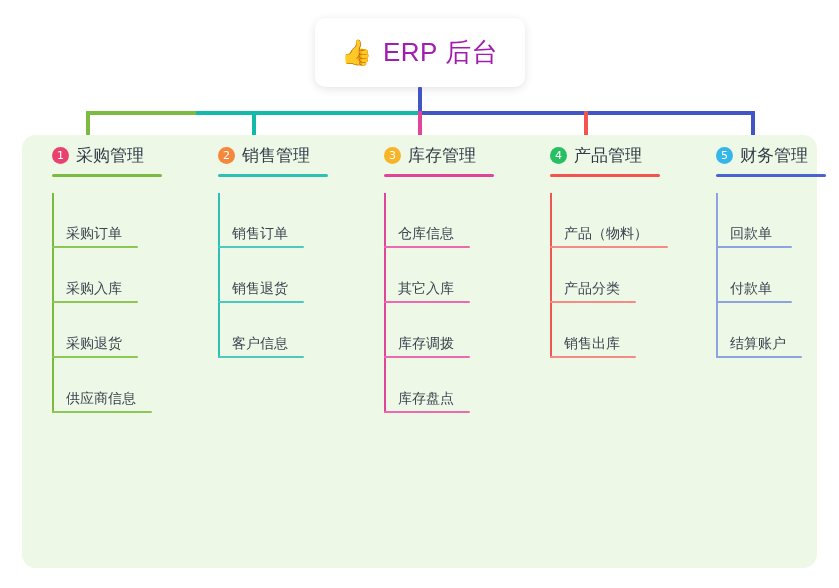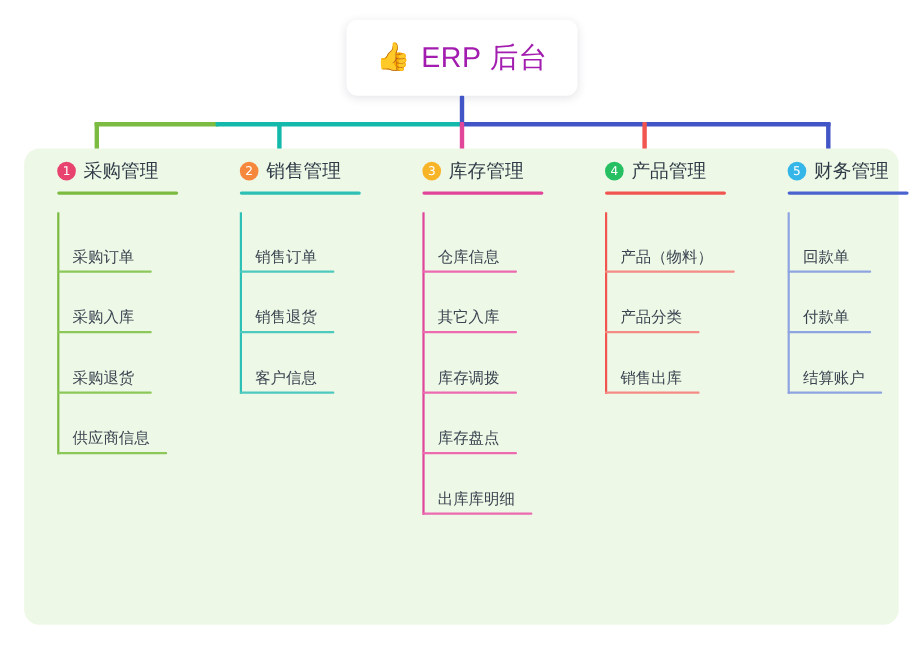--- a/index.html
+++ b/index.html
@@ -219,24 +219,20 @@
       <span class="leaf-rule" style="background:#ec6bb0; width:86px; left:16px;"></span>
     </div>
     <div class="leaf">
       <span class="leaf-label">库存调拨</span>
       <span class="leaf-rule" style="background:#ec6bb0; width:86px; left:16px;"></span>
     </div>
     <div class="leaf">
       <span class="leaf-label">库存盘点</span>
       <span class="leaf-rule" style="background:#ec6bb0; width:86px; left:16px;"></span>
     </div>
-    <div class="leaf">
-      <span class="leaf-label">出库库明细</span>
-      <span class="leaf-rule" style="background:#ec6bb0; width:100px; left:16px;"></span>
-    </div>
   </div>
 </div>
 
 <div class="column" style="left:534px; width:160px;">
   <div class="col-head">
     <span class="badge" style="background:#26c062;">4</span>
     <span class="col-title">产品管理</span>
   </div>
   <div class="head-rule" style="background:#f0564f; width:110px; margin-left:16px;"></div>
   <div class="leaves">

